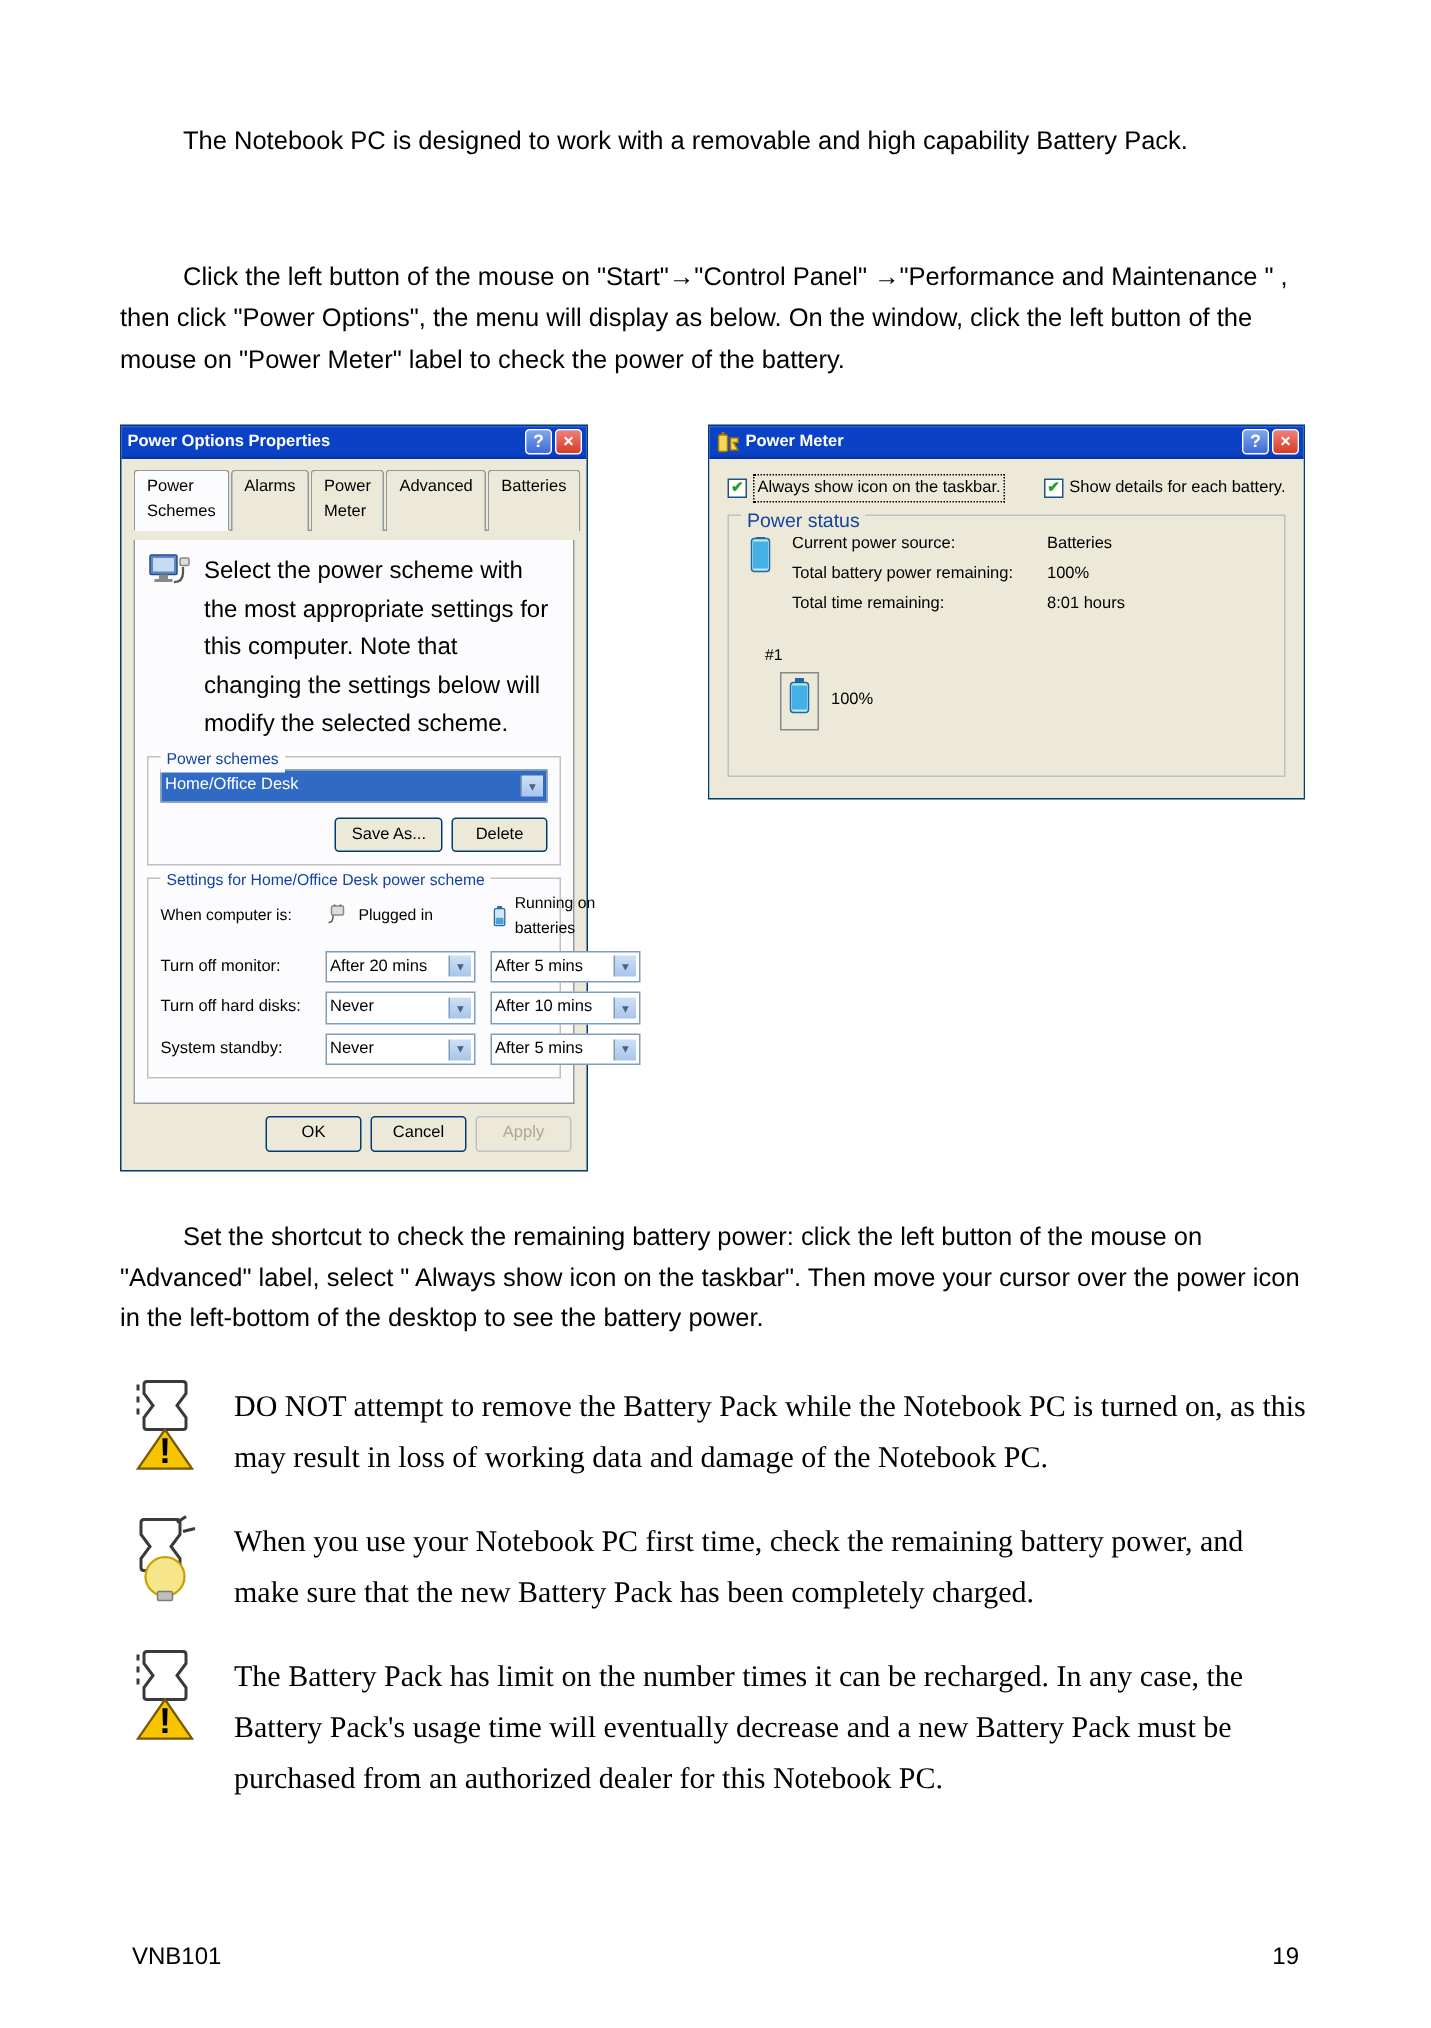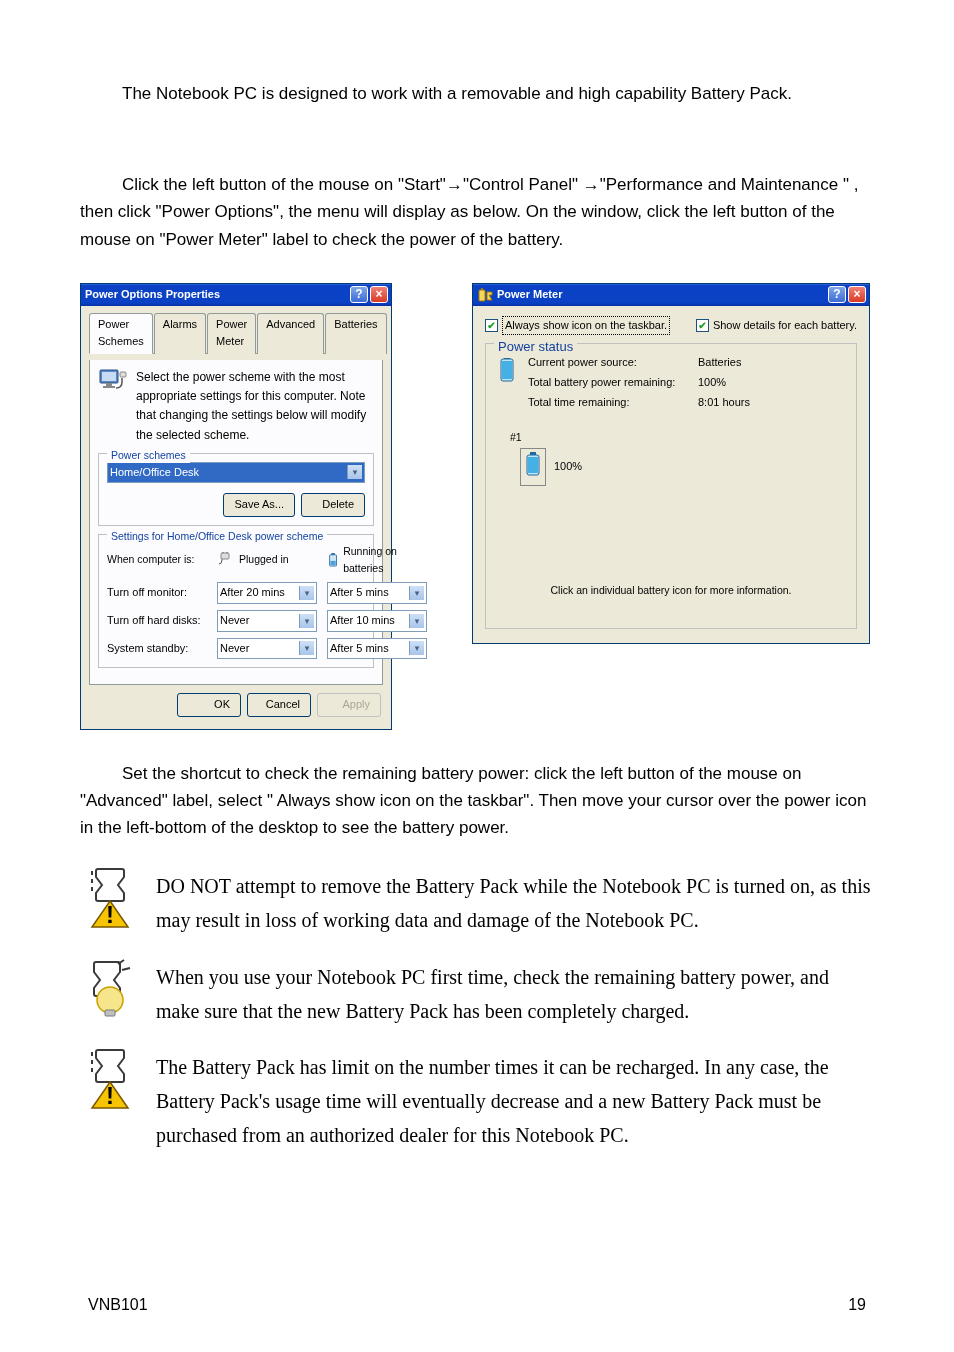--- a/index.html
+++ b/index.html
@@ -110,21 +110,21 @@
     display:flex;align-items:center;justify-content:center;
     color:#4d6185;font-size:9px;
   }
   .btn-row { display:flex; justify-content:flex-end; gap:6px; margin-top:4px;}
   .win-btn {
     min-width: 64px;
     background: #ece9d8;
     border: 1px solid #003c74;
     border-radius: 3px;
     padding: 2px 10px;
-    text-align: right;
+    text-align: center;
   }
   .win-btn.disabled { color:#aca899; border-color:#c0c0c0;}
   .settings-grid {
     display: grid;
     grid-template-columns: 100px 100px 100px;
     row-gap: 6px; column-gap: 10px;
     align-items: center;
   }
   .hdr-cell { display:flex; align-items:center; gap:4px; font-size:10.5px;}
   .main-btns {
@@ -199,21 +199,21 @@
       <div class="tab-panel">
         <div class="desc-row">
           <svg class="plug-svg" width="30" height="28" viewBox="0 0 30 28">
             <rect x="2" y="2" width="18" height="13" rx="1" fill="#5a89c8" stroke="#2b4c80"></rect>
             <rect x="4" y="4" width="14" height="9" fill="#c7dbf3"></rect>
             <rect x="8" y="15" width="6" height="3" fill="#888"></rect>
             <rect x="5" y="18" width="12" height="2" fill="#888"></rect>
             <path d="M18 20 q6 0 6 -6 l0 -4" stroke="#555" stroke-width="1.5" fill="none"></path>
             <rect x="22" y="4" width="6" height="5" rx="1" fill="#ddd" stroke="#888"></rect>
           </svg>
-          <div style="font-size:12px;">Select the power scheme with the most appropriate settings for this computer. Note that changing the settings below will modify the selected scheme.</div>
+          <div style="font-size:16px;">Select the power scheme with the most appropriate settings for this computer. Note that changing the settings below will modify the selected scheme.</div>
         </div>
 
         <div class="groupbox">
           <div class="legend">Power schemes</div>
           <div class="dropdown sel">
             <span>Home/Office Desk</span>
             <div class="arrow">▾</div>
           </div>
           <div class="btn-row" style="margin-top:10px">
             <div class="win-btn">Save As...</div>
@@ -328,21 +328,20 @@
         <div class="pm-batt-row" style="margin-top:2px;margin-left:24px">
           <div style="border:1px solid #888;padding:2px;background:#ece9d8;">
             <svg width="20" height="26" viewBox="0 0 20 26">
               <rect x="4" y="4" width="12" height="20" rx="2" fill="#bfe6f7" stroke="#1e6aa0"></rect>
               <rect x="7" y="1" width="6" height="3" fill="#1e6aa0"></rect>
               <rect x="5" y="6" width="10" height="16" fill="#45b0e6"></rect>
             </svg>
           </div>
           <span>100%</span>
         </div>
-        <div class="pm-foot">Click an individual battery icon for more information.</div>
       </div>
     </div>
   </div>
 
 </div>
 
 <div class="para" style="text-indent:42px">Set the shortcut to check the remaining battery power: click the left button of the mouse on "Advanced" label, select " Always show icon on the taskbar". Then move your cursor over the power icon in the left-bottom of the desktop to see the battery power.</div>
 
 <div class="note-block">
   <div class="icon">

